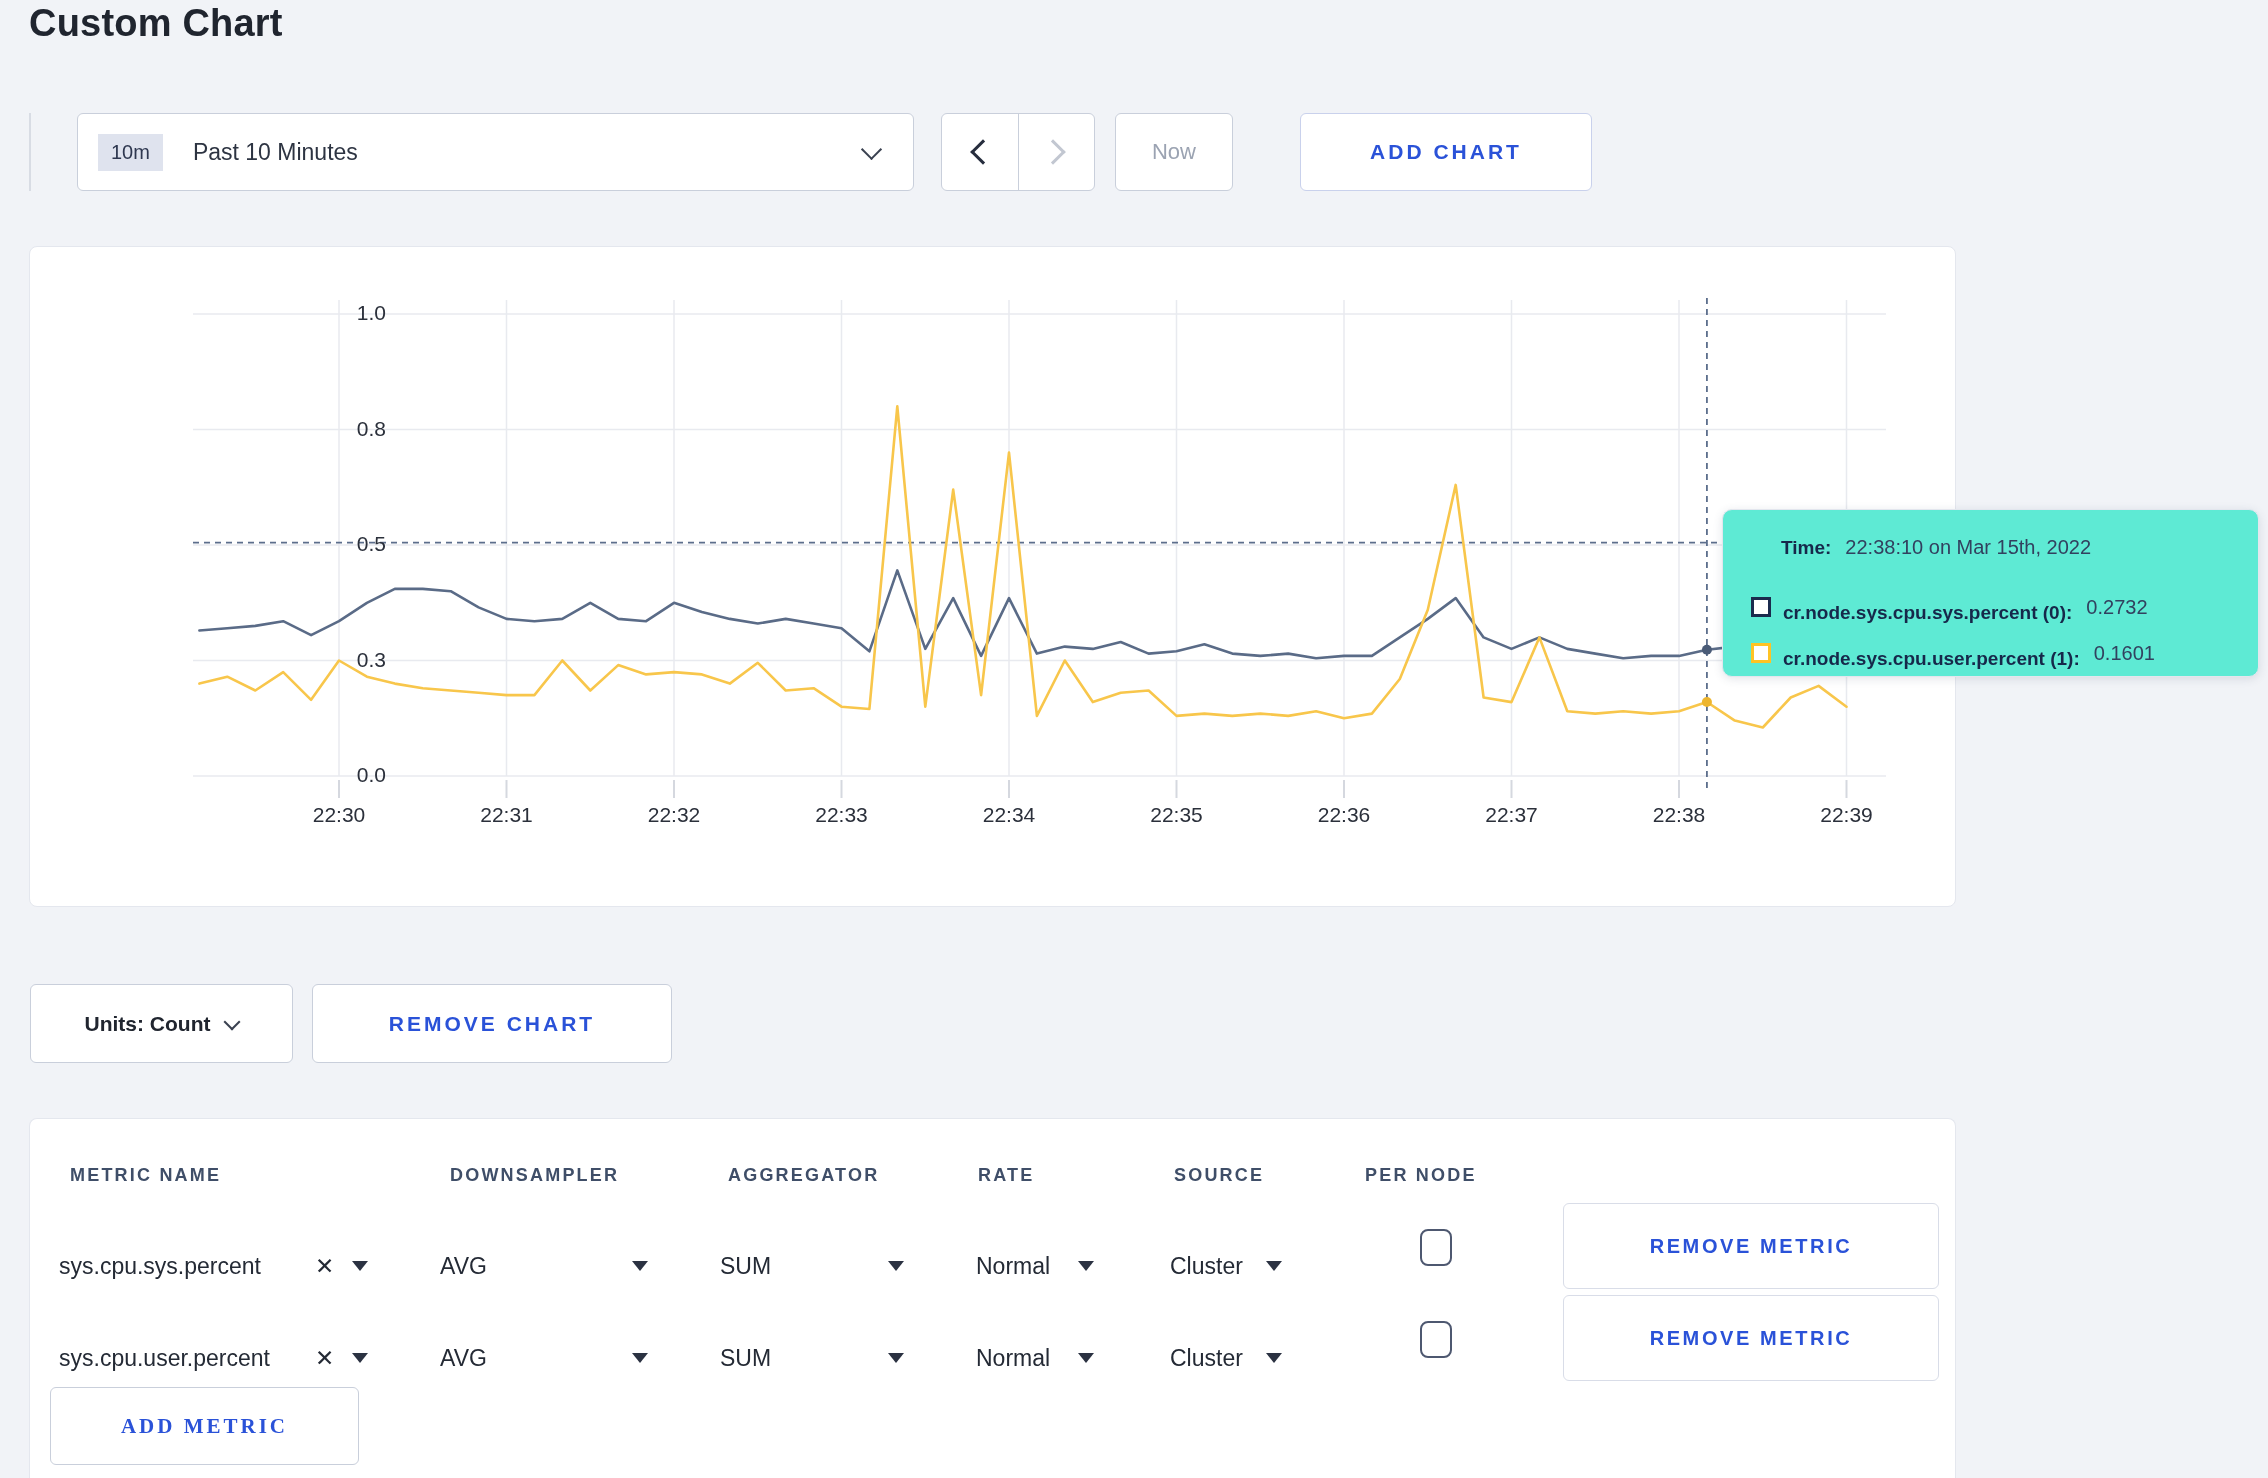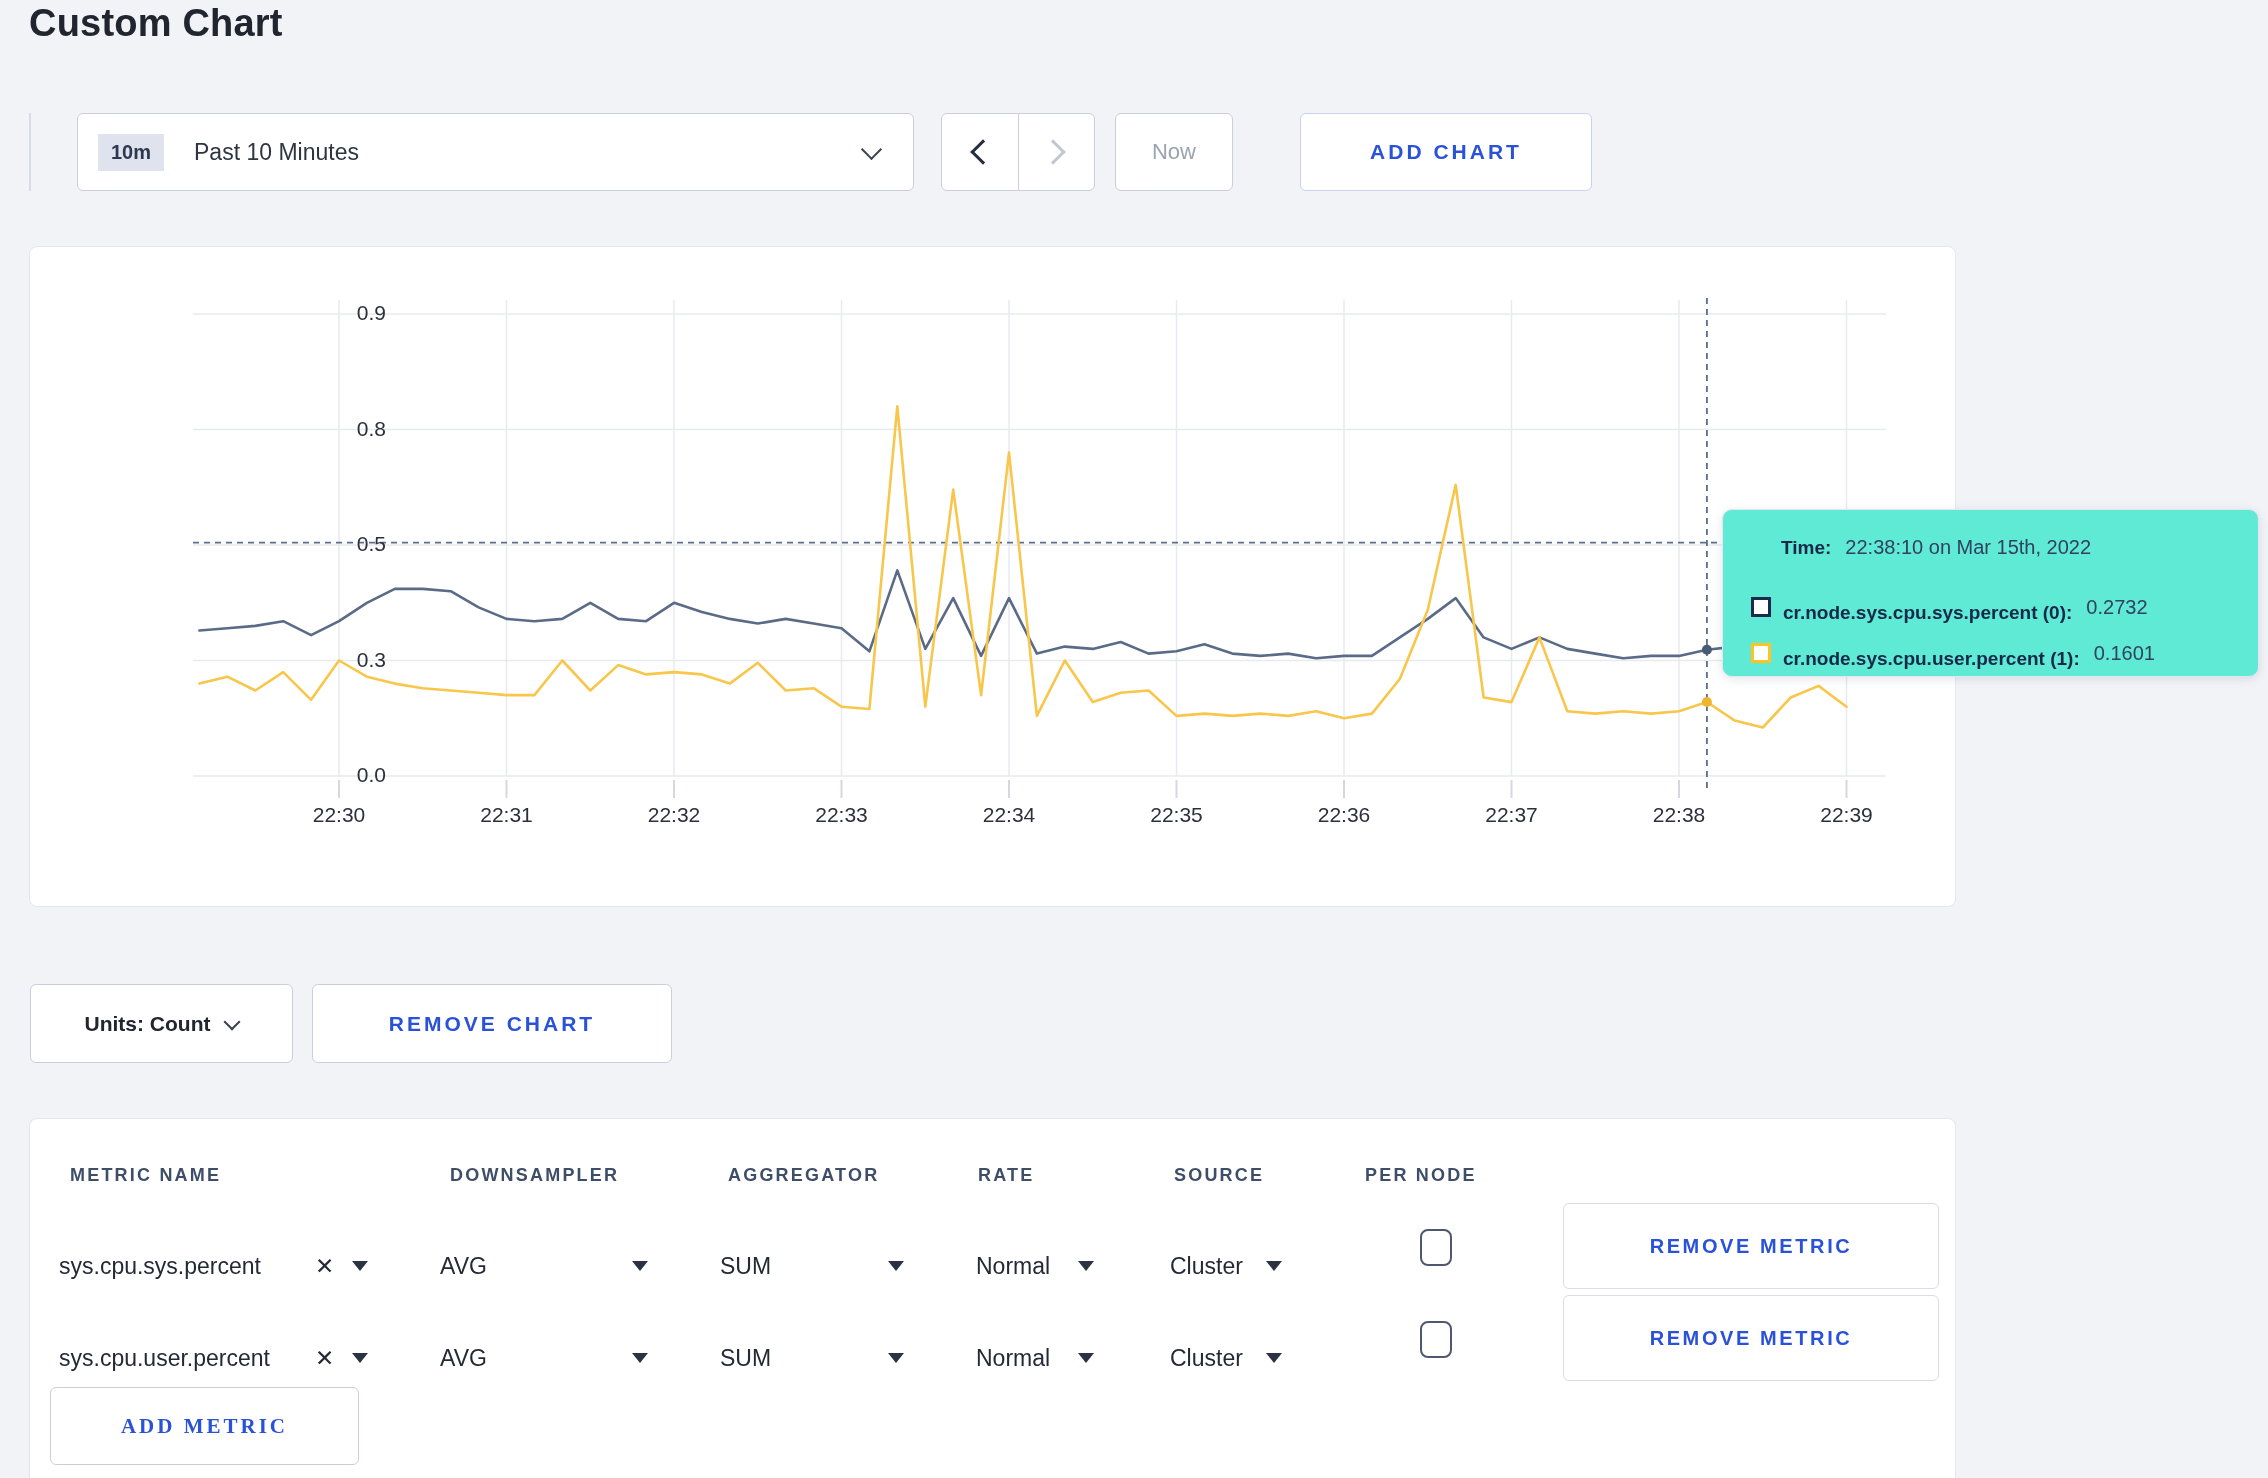--- a/index.html
+++ b/index.html
@@ -7,21 +7,21 @@
   .page{position:relative;width:2268px;height:1478px;overflow:hidden;background:#f1f3f7;}
   .abs{position:absolute;box-sizing:border-box;}
   .card{background:#fff;border:1.5px solid #e4e7ee;border-radius:8px;}
   .btn{background:#fff;border:1.5px solid #c9cfdb;border-radius:6px;display:flex;align-items:center;justify-content:center;cursor:pointer;}
   .blue-text{color:#2a52d8;font-weight:700;letter-spacing:3px;font-size:21px;}
 
   .page-title{left:29px;top:2px;font-size:38px;font-weight:700;color:#20252f;letter-spacing:.2px;}
 
   .toolbar-divider{left:29px;top:113px;width:2px;height:78px;background:#d8dce4;}
   .time-select{left:77px;top:113px;width:837px;height:78px;justify-content:flex-start;}
-  .time-badge{margin-left:20px;background:#dfe3ee;border-radius:0;padding:7px 13px;font-weight:700;font-size:20px;color:#2f3850;}
+  .time-badge{margin-left:20px;background:#dfe3ee;border-radius:0;padding:7px 13px;font-weight:400;font-size:20px;color:#2f3850;}
   .time-label{margin-left:30px;font-size:23px;color:#2d3442;font-weight:500;}
   .chev{width:13px;height:13px;border-right:2.5px solid #3a4150;border-bottom:2.5px solid #3a4150;transform:rotate(45deg);display:inline-block;}
   .time-select .chev{position:absolute;right:34px;top:28px;}
 
   .nav-pair{left:941px;top:113px;width:154px;height:78px;background:#fff;border:1.5px solid #c9cfdb;border-radius:6px;display:flex;}
   .nav-pair .half{flex:1;display:flex;align-items:center;justify-content:center;cursor:pointer;}
   .nav-pair .half + .half{border-left:1.5px solid #c9cfdb;}
   .arrow-left{width:15px;height:15px;border-top:3px solid #262d3d;border-left:3px solid #262d3d;transform:rotate(-45deg);margin-left:6px;}
   .arrow-right{width:15px;height:15px;border-top:3px solid #c2c7d1;border-right:3px solid #c2c7d1;transform:rotate(45deg);margin-right:6px;}
   .now-btn{left:1115px;top:113px;width:118px;height:78px;font-size:22px;color:#9ba3b2;}
@@ -114,21 +114,21 @@
         <line x1="1816.5" y1="53" x2="1816.5" y2="529" stroke="#e8eaef" stroke-width="1.5"></line>
         <line x1="1816.5" y1="533" x2="1816.5" y2="551" stroke="#d5d8df" stroke-width="2"></line>
         <line x1="163" y1="295.69" x2="1856" y2="295.69" stroke="#5c6e8c" stroke-width="1.8" stroke-dasharray="6,5"></line>
         <line x1="1676.9166666666665" y1="51" x2="1676.9166666666665" y2="545" stroke="#5c6e8c" stroke-width="1.8" stroke-dasharray="6,5"></line>
         <polyline points="169.4,383.5 197.3,381.2 225.3,378.9 253.2,374.2 281.1,388.1 309.0,374.2 336.9,355.8 364.8,341.9 392.8,341.9 420.7,344.2 448.6,360.4 476.5,371.9 504.4,374.2 532.3,371.9 560.3,355.8 588.2,371.9 616.1,374.2 644.0,355.8 671.9,365.0 699.8,371.9 727.8,376.5 755.7,371.9 783.6,376.5 811.5,381.2 839.4,404.3 867.3,323.4 895.3,401.9 923.2,351.1 951.1,408.9 979.0,351.1 1006.9,406.6 1034.8,399.6 1062.8,401.9 1090.7,395.0 1118.6,406.6 1146.5,404.3 1174.4,397.3 1202.3,406.6 1230.3,408.9 1258.2,406.6 1286.1,411.2 1314.0,408.9 1341.9,408.9 1369.8,390.4 1397.8,371.9 1425.7,351.1 1453.6,390.4 1481.5,401.9 1509.4,390.4 1537.3,401.9 1565.3,406.6 1593.2,411.2 1621.1,408.9 1649.0,408.9 1676.9,402.8 1704.8,399.6 1732.8,406.6 1760.7,411.2 1788.6,408.9 1816.5,406.6" fill="none" stroke="#5a6b87" stroke-width="2.6" stroke-linejoin="round" stroke-linecap="round"></polyline>
         <polyline points="169.4,436.6 197.3,429.7 225.3,443.5 253.2,425.1 281.1,452.8 309.0,413.5 336.9,429.7 364.8,436.6 392.8,441.2 420.7,443.5 448.6,445.8 476.5,448.1 504.4,448.1 532.3,413.5 560.3,443.5 588.2,418.1 616.1,427.4 644.0,425.1 671.9,427.4 699.8,436.6 727.8,415.8 755.7,443.5 783.6,441.2 811.5,459.7 839.4,462.0 867.3,159.4 895.3,459.7 923.2,242.6 951.1,448.1 979.0,205.6 1006.9,468.9 1034.8,413.5 1062.8,455.1 1090.7,445.8 1118.6,443.5 1146.5,468.9 1174.4,466.6 1202.3,468.9 1230.3,466.6 1258.2,468.9 1286.1,464.3 1314.0,471.3 1341.9,466.6 1369.8,432.0 1397.8,362.7 1425.7,237.9 1453.6,450.5 1481.5,455.1 1509.4,390.4 1537.3,464.3 1565.3,466.6 1593.2,464.3 1621.1,466.6 1649.0,464.3 1676.9,455.0 1704.8,473.6 1732.8,480.5 1760.7,450.5 1788.6,438.9 1816.5,459.7" fill="none" stroke="#f8c64b" stroke-width="2.6" stroke-linejoin="round" stroke-linecap="round"></polyline>
         <circle cx="1676.9166666666665" cy="402.7816" r="5" fill="#4a5b77"></circle>
         <circle cx="1676.9166666666665" cy="455.0338" r="5" fill="#edb52e"></circle>
       </svg>
     <div id="ylabels">
-        <span class="axis-label ylab" style="left: 236px; top: 54px;">0.9</span>
+        <span class="axis-label ylab" style="left: 236px; top: 54px;">1.0</span>
         <span class="axis-label ylab" style="left: 236px; top: 169.5px;">0.8</span>
         <span class="axis-label ylab" style="left: 236px; top: 285px;">0.5</span>
         <span class="axis-label ylab" style="left: 236px; top: 400.5px;">0.3</span>
         <span class="axis-label ylab" style="left: 236px; top: 516px;">0.0</span>
       </div>
     <div id="xlabels">
         <span class="axis-label xlab" style="left: 239px; top: 556px;">22:30</span>
         <span class="axis-label xlab" style="left: 406.5px; top: 556px;">22:31</span>
         <span class="axis-label xlab" style="left: 574px; top: 556px;">22:32</span>
         <span class="axis-label xlab" style="left: 741.5px; top: 556px;">22:33</span>

